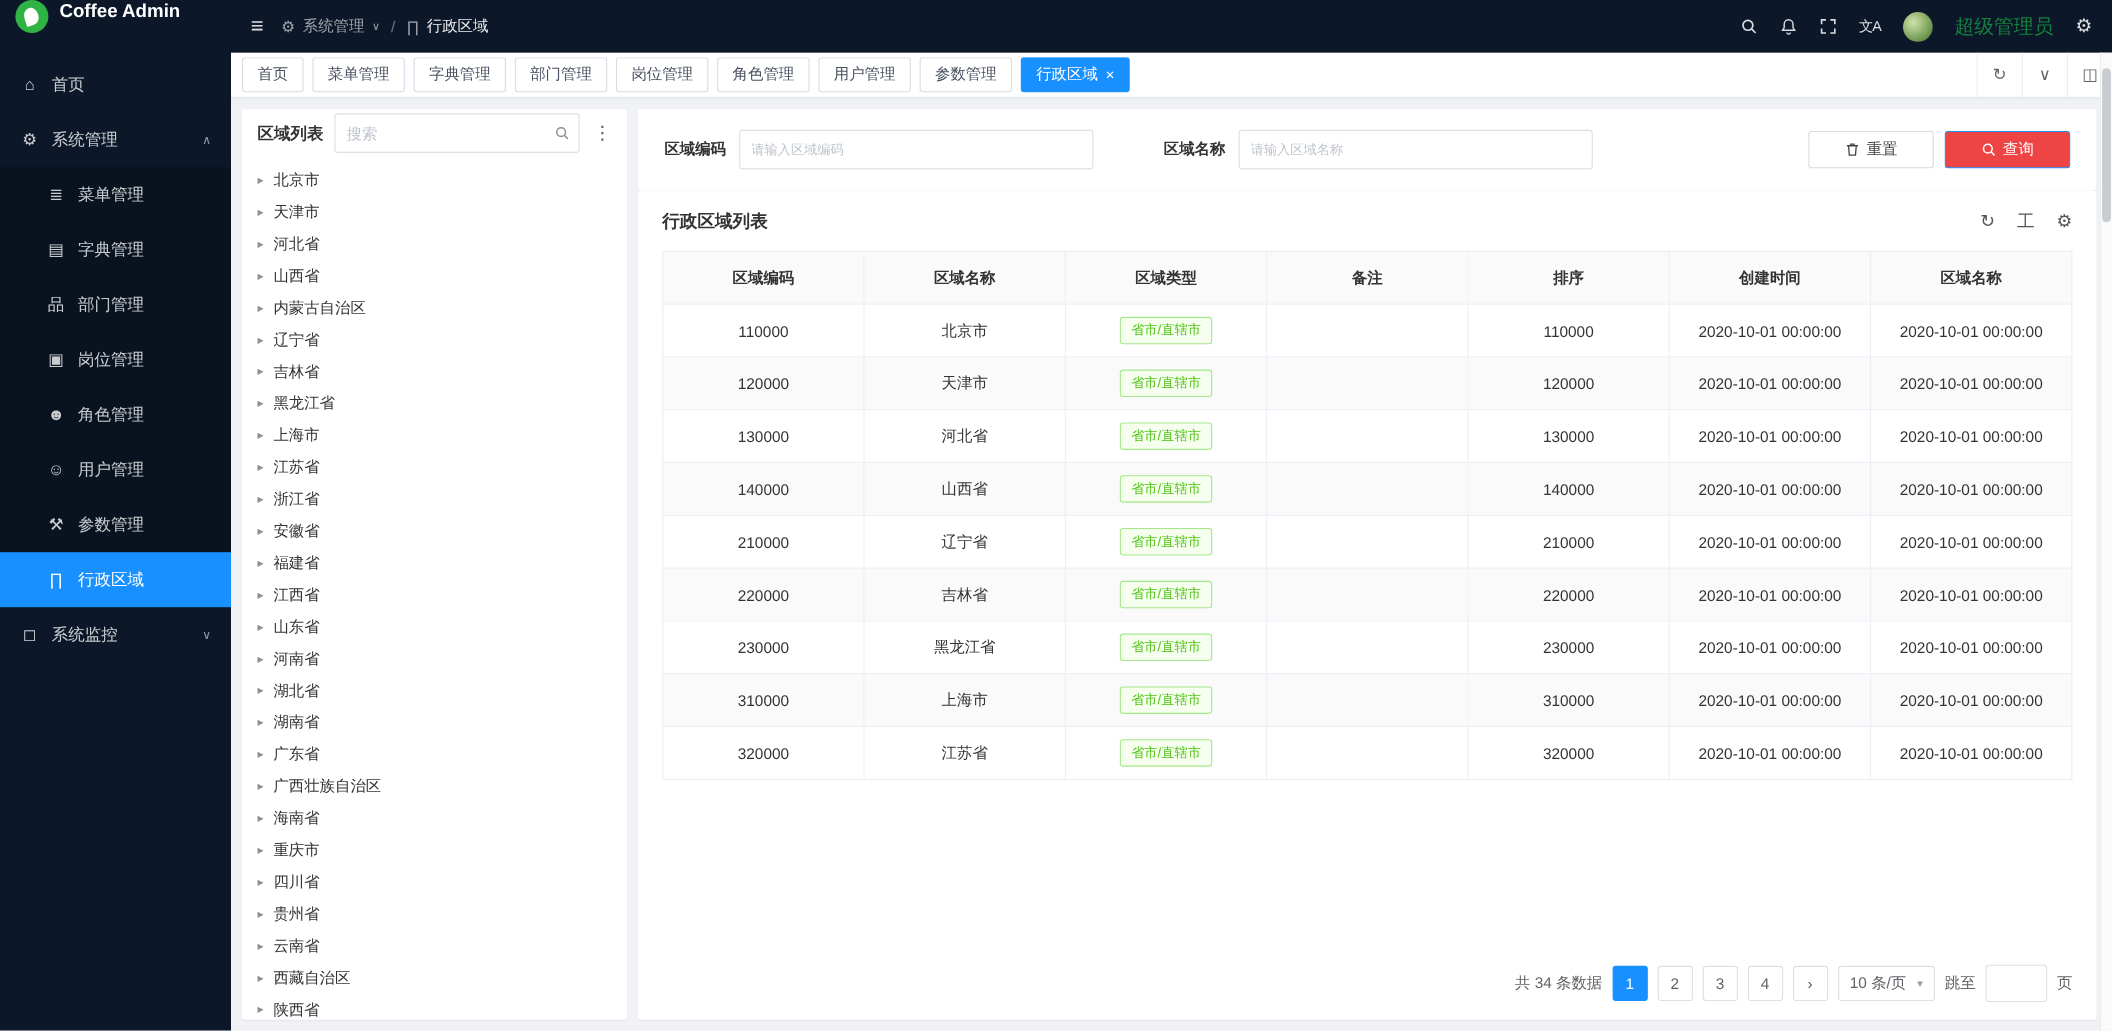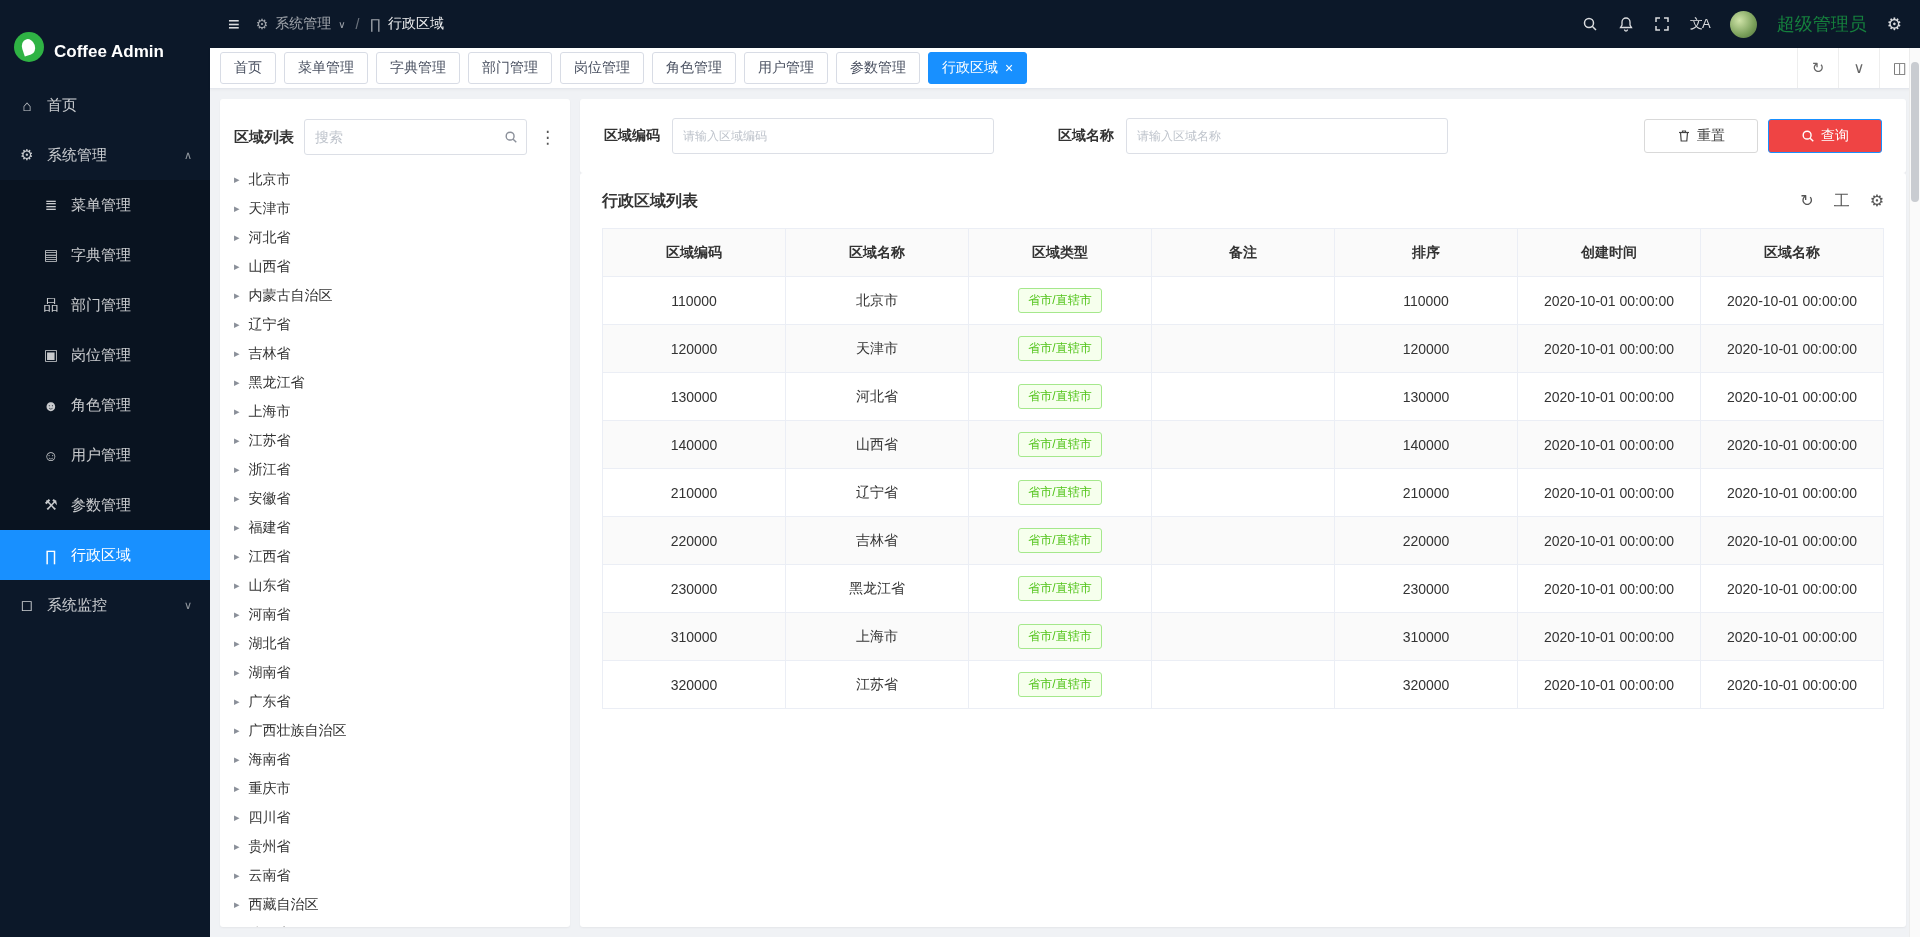--- a/index.html
+++ b/index.html
@@ -3,21 +3,21 @@
 <meta charset="utf-8">
 <style>
   html,body{margin:0;padding:0}
   body{width:1920px;height:937px;overflow:hidden;background:#f0f2f5;
        font-family:"Liberation Sans","DejaVu Sans",sans-serif;font-size:14px;color:#333}
   .layout{display:flex;width:100%;height:100%}
 
   
   .sidebar{width:210px;min-width:210px;background:#0c1829;color:rgba(255,255,255,.78);
            display:flex;flex-direction:column;overflow:hidden}
-  .logo{height:48px;display:flex;align-items:flex-end;gap:10px;padding:14px 14px}
+  .logo{height:48px;display:flex;align-items:flex-start;gap:10px;padding:0 14px}
   .logo-mark{width:30px;height:30px;border-radius:50%;background:#2fb344;position:relative;flex:none}
   .logo-mark::after{content:"";position:absolute;left:8px;top:7px;width:13px;height:16px;
                     border-radius:50% 50% 50% 0;background:#fff;transform:rotate(-18deg)}
   .logo-text{color:#fff;font-weight:bold;font-size:17px;white-space:nowrap}
   .menu{flex:1;padding-top:4px}
   .menu-item,.submenu-item{height:50px;display:flex;align-items:center;gap:11px;
            padding:0 18px;cursor:pointer;font-size:15px;white-space:nowrap}
   .submenu{background:#091320}
   .submenu-item{padding-left:42px}
   .submenu-item.active{background:#1890ff;color:#fff}
@@ -52,21 +52,21 @@
   .tab-close{font-size:14px;line-height:1}
   .tab-tools{display:flex;align-items:stretch;height:100%}
   .tab-tool{width:40px;display:flex;align-items:center;justify-content:center;
             border-left:1px solid #eee;color:#666;cursor:pointer;font-size:15px}
 
   
   .content{flex:1;display:flex;padding:10px 14px 10px 10px;gap:10px;min-height:0}
 
   .region-panel{width:350px;min-width:350px;background:#fff;border-radius:3px;
                 display:flex;flex-direction:column;box-shadow:0 1px 2px rgba(0,0,0,.05);min-height:0}
-  .rp-header{display:flex;align-items:center;gap:10px;padding:20px 12px 8px 14px}
+  .rp-header{display:flex;align-items:center;gap:10px;padding:4px 12px 8px 14px}
   .rp-title{font-size:15px;font-weight:bold;color:#333;white-space:nowrap}
   .rp-search{flex:1;display:flex;align-items:center;border:1px solid #dcdfe6;border-radius:3px;
              height:34px;padding:0 8px;gap:6px;min-width:0}
   .rp-search input{border:0;outline:0;flex:1;font-size:14px;min-width:0;color:#333}
   .rp-search input::placeholder{color:#bfc4cc}
   .rp-more{color:#555;font-size:17px;cursor:pointer;padding:0 2px}
   .tree{flex:1;overflow-y:auto;padding:2px 0 6px}
   .tree::-webkit-scrollbar{width:8px}
   .tree::-webkit-scrollbar-thumb{background:#d4d7dc;border-radius:4px}
   .tree-item{height:29px;display:flex;align-items:center;gap:9px;padding:0 14px;cursor:pointer;font-size:14px}
@@ -508,20 +508,37 @@
                   <td>江苏省</td>
                   <td><span class="badge">省市/直辖市</span></td>
                   <td></td>
                   <td>320000</td>
                   <td>2020-10-01 00:00:00</td>
                   <td>2020-10-01 00:00:00</td>
                 </tr>
               </tbody>
           </table>
 
+          <div class="pager">
+            <span>共 34 条数据</span>
+            <span id="pages" style="display:flex;gap:9px">
+                <span class="page-btn active">1</span>
+                <span class="page-btn">2</span>
+                <span class="page-btn">3</span>
+                <span class="page-btn">4</span>
+              </span>
+            <span class="page-btn">›</span>
+            <span class="page-size">
+              <span>10 条/页</span>
+              <span class="ps-chev">▾</span>
+            </span>
+            <span>跳至</span>
+            <input class="jump-input" style="">
+            <span>页</span>
+          </div>
         </div>
       </section>
     </div>
 
     <div class="page-scrollbar">
       <div class="thumb"></div>
     </div>
   </div>
 </div>
 

